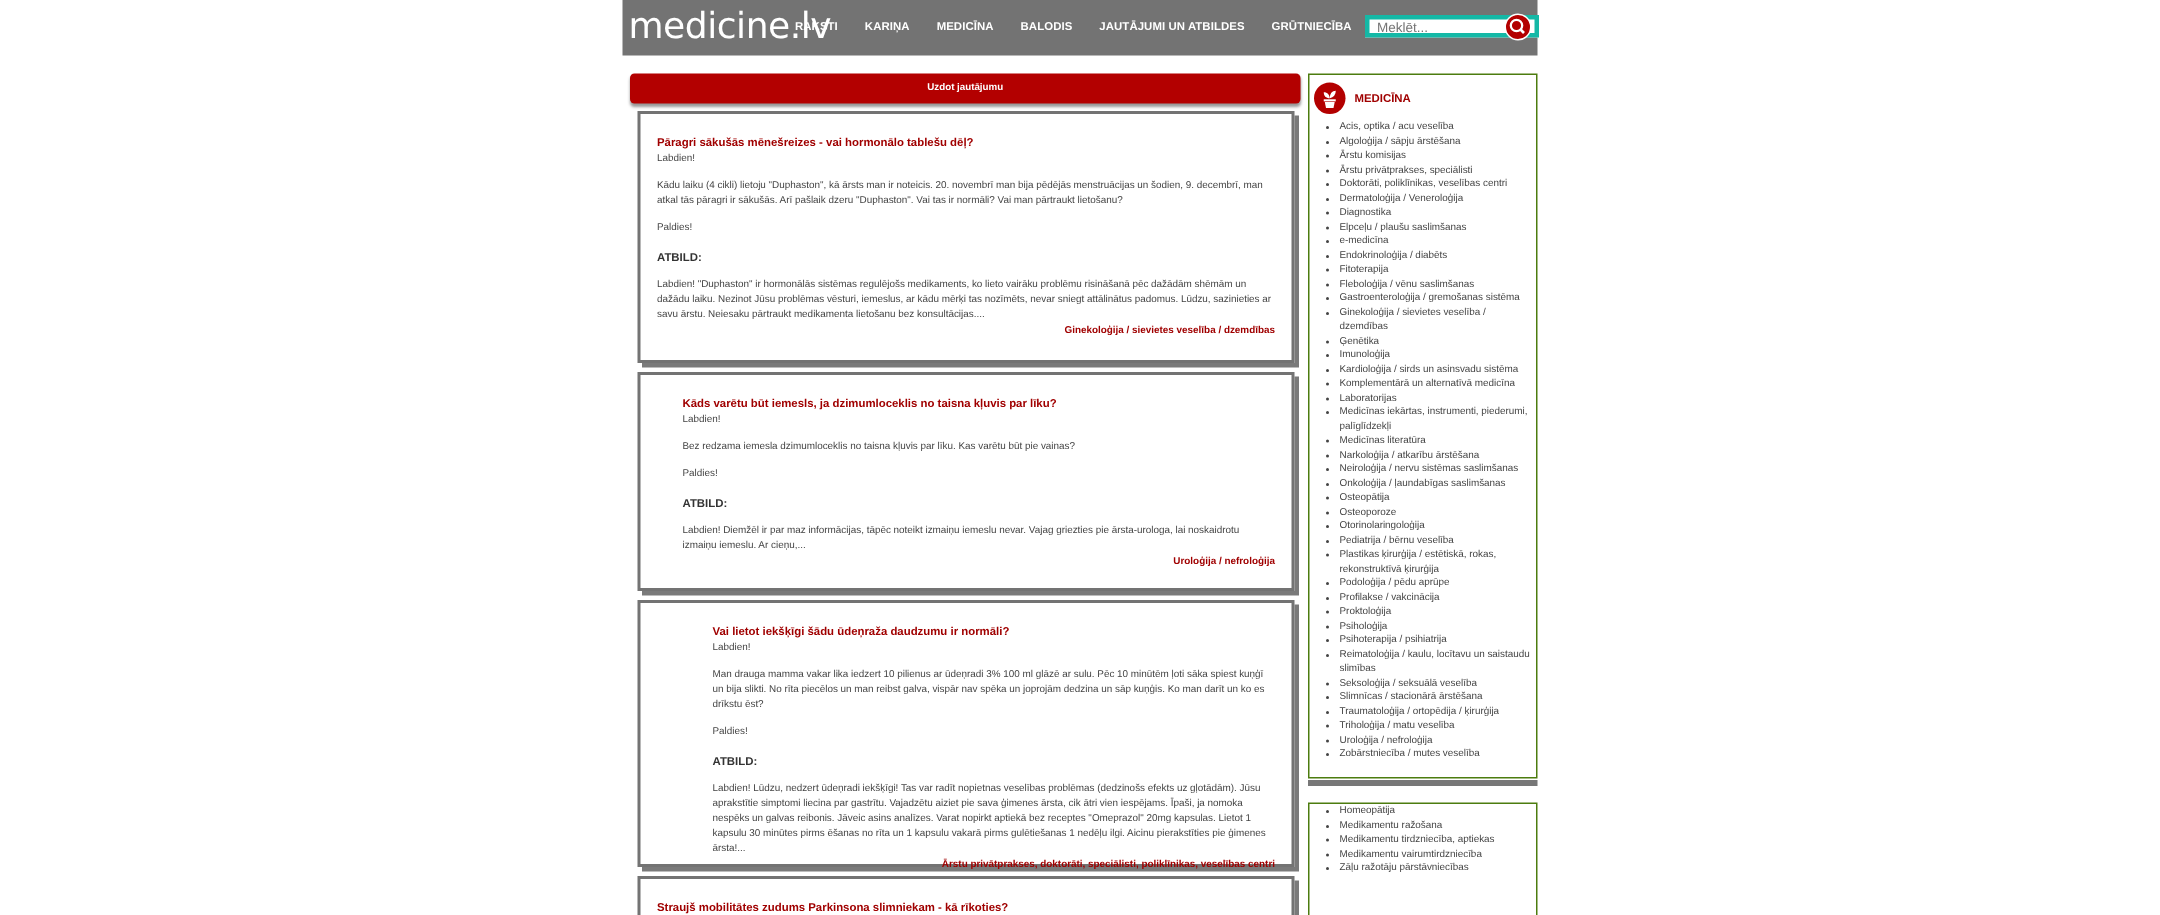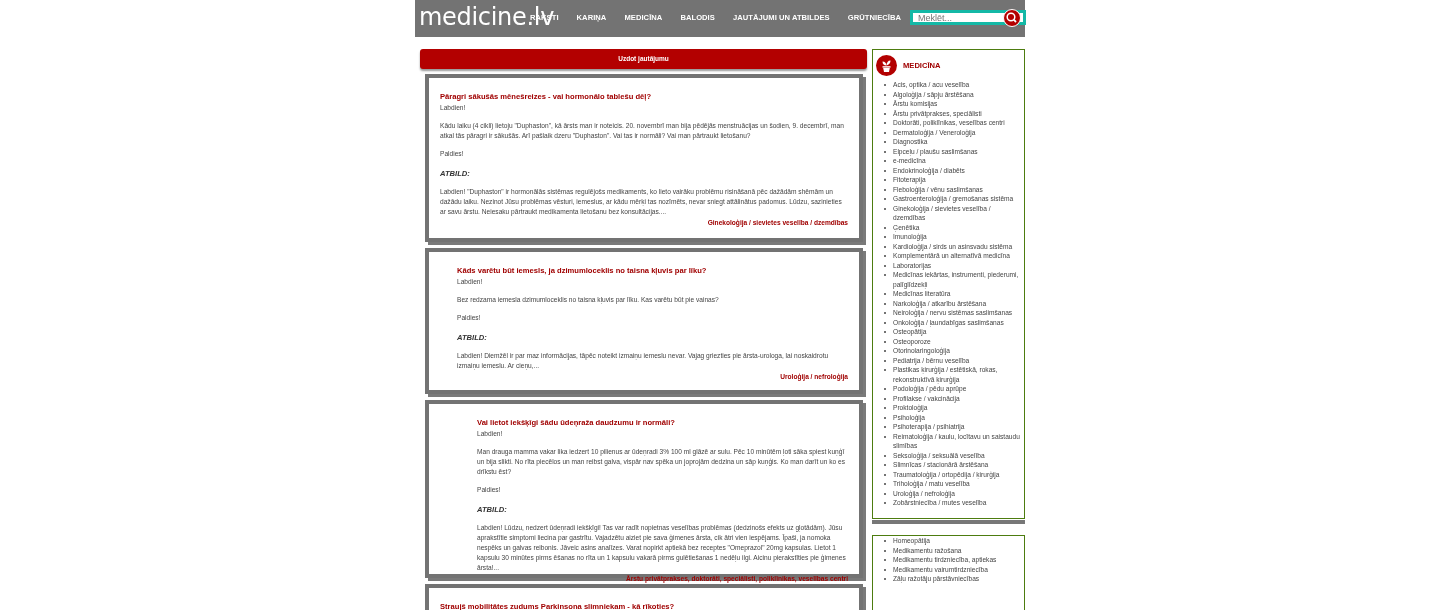--- a/index.html
+++ b/index.html
@@ -10,27 +10,27 @@
   .logo { position: absolute; left: 4px; top: 3px; font-size: 24px; color: #fff; letter-spacing: -0.3px; font-family: "DejaVu Sans", sans-serif; font-weight: normal; }
   .nav { position: absolute; left: 115px; top: 13px; display: flex; gap: 18px; }
   .nav a { color: #fff; font-size: 7.6px; font-weight: bold; text-decoration: none; white-space: nowrap; letter-spacing: 0.05px; }
   .search { position: absolute; left: 495px; top: 9px; width: 110px; height: 18px; }
   .search input { position: absolute; left: 0; top: 1px; width: 116px; height: 15px; border: 3px solid #14b8a6; background: #fff; font-size: 9px; padding-left: 5px; color: #888; font-family: "Liberation Sans", sans-serif; outline: none; }
   .search-btn { position: absolute; left: 93px; top: 0; width: 18px; height: 18px; border-radius: 50%; border: 1.5px solid #fff; background: #b30000; }
 
   .main { position: absolute; left: 420px; top: 49px; width: 447px; }
   .ask-btn { width: 447px; height: 20px; background: #b30000; color: #fff; font-size: 6.5px; font-weight: bold; text-align: center; line-height: 20px; border-radius: 3px; box-shadow: 0 2px 2px #999; cursor: pointer; }
 
-  .card { position: absolute; left: 5px; width: 438px; background: #fff; border: 4px solid #737373; box-shadow: 3px 3px 0 #7a7a7a; padding: 14px 11px 0 11px; }
+  .card { position: absolute; left: 5px; width: 438px; background: #fff; border: 2px solid #737373; box-shadow: 3px 3px 0 #7a7a7a; padding: 14px 11px 0 11px; }
   .card .q-title { color: #a00000; font-size: 7.6px; font-weight: bold; line-height: 10px; display: block; text-decoration: none; }
   .card p { font-size: 6.6px; line-height: 10px; color: #444; }
   .card .greet { margin-top: 1px; }
   .card .body { margin-top: 8px; }
   .card .thanks { margin-top: 8px; }
-  .card .atbild { font-size: 7.6px; font-weight: bold; color: #333; margin-top: 9px; line-height: 11px; font-style: italic; }
+  .card .atbild { font-size: 7.6px; font-weight: bold; color: #333; margin-top: 9px; line-height: 11px; }
   .card .doctor { font-size: 7.6px; font-weight: bold; color: #333; line-height: 11px; }
   .card .answer { margin-top: 8px; }
   .card .category { text-align: right; color: #a00000; font-size: 6.6px; font-weight: bold; line-height: 10px; margin-top: 1px; display: block; text-decoration: none; }
 
   .sidebar { position: absolute; left: 872px; top: 49px; width: 153px; }
   .sbox { position: absolute; left: 0; width: 153px; background: #fff; border: 1px solid #4d7c0f; }
   .sbox-head { position: relative; height: 30px; }
   .sicon { position: absolute; left: 3px; top: 5px; width: 21px; height: 21px; border-radius: 50%; background: #b30000; }
   .sicon svg { position: absolute; left: 3px; top: 3px; }
   .stitle { position: absolute; left: 30px; top: 11px; font-size: 7.6px; font-weight: bold; color: #a00000; }

